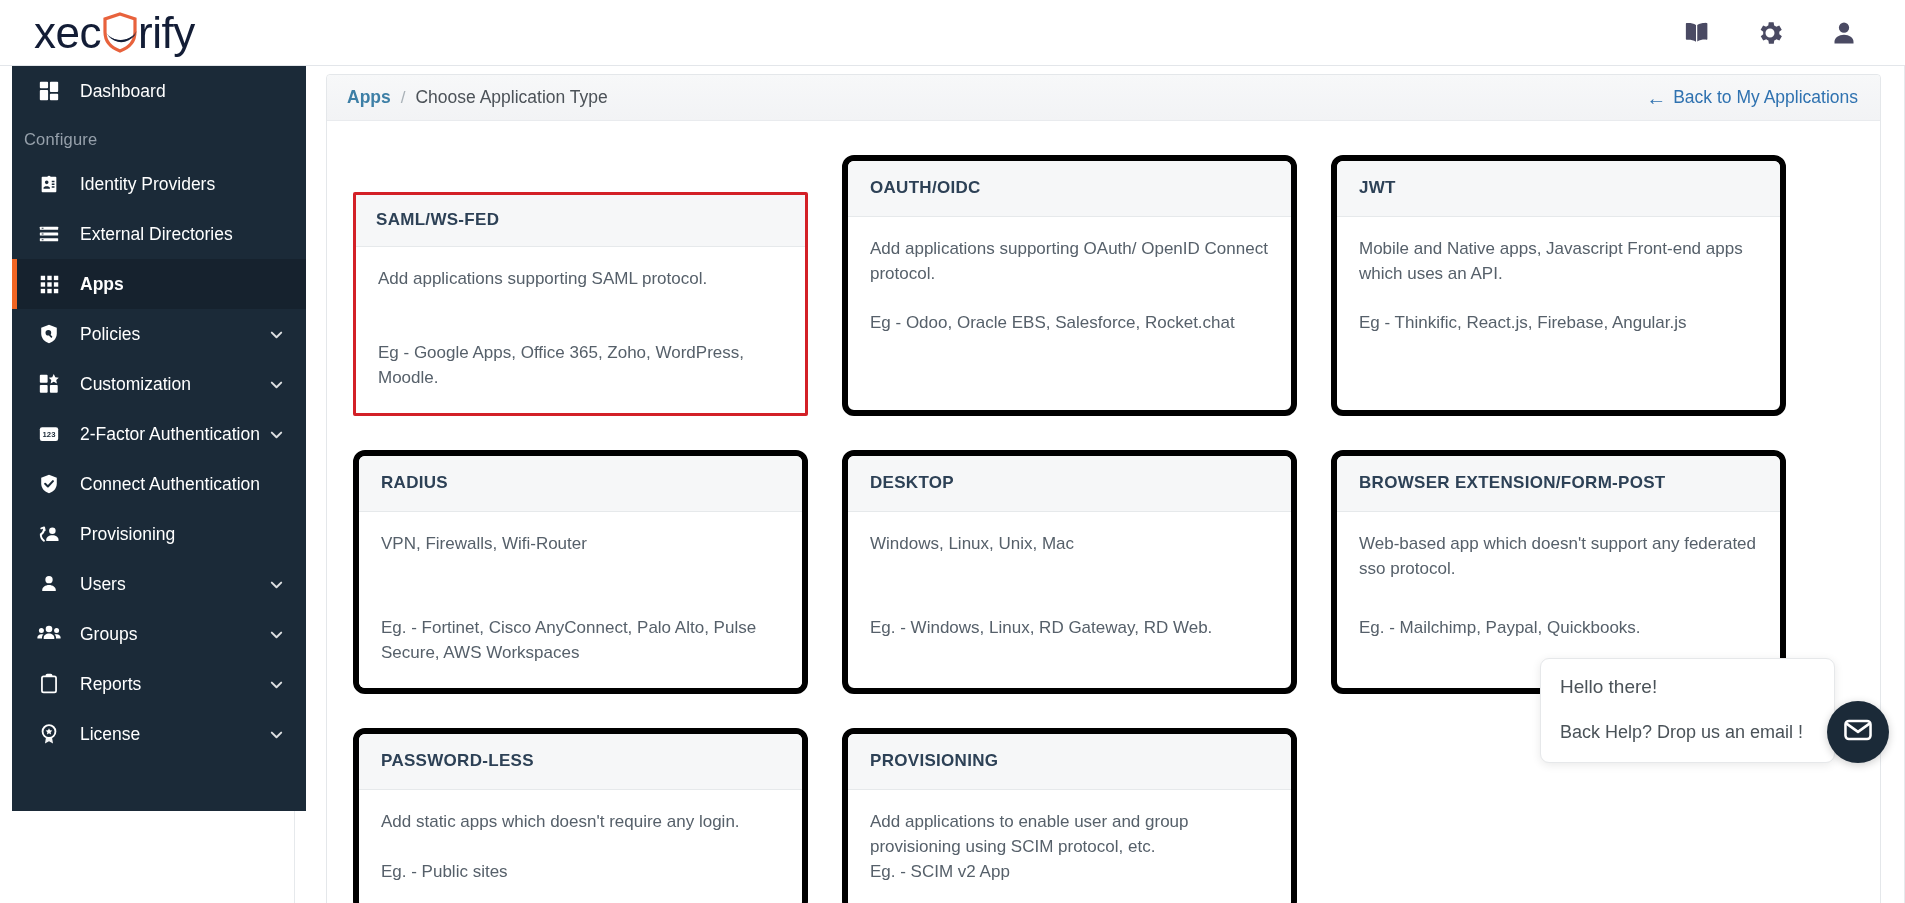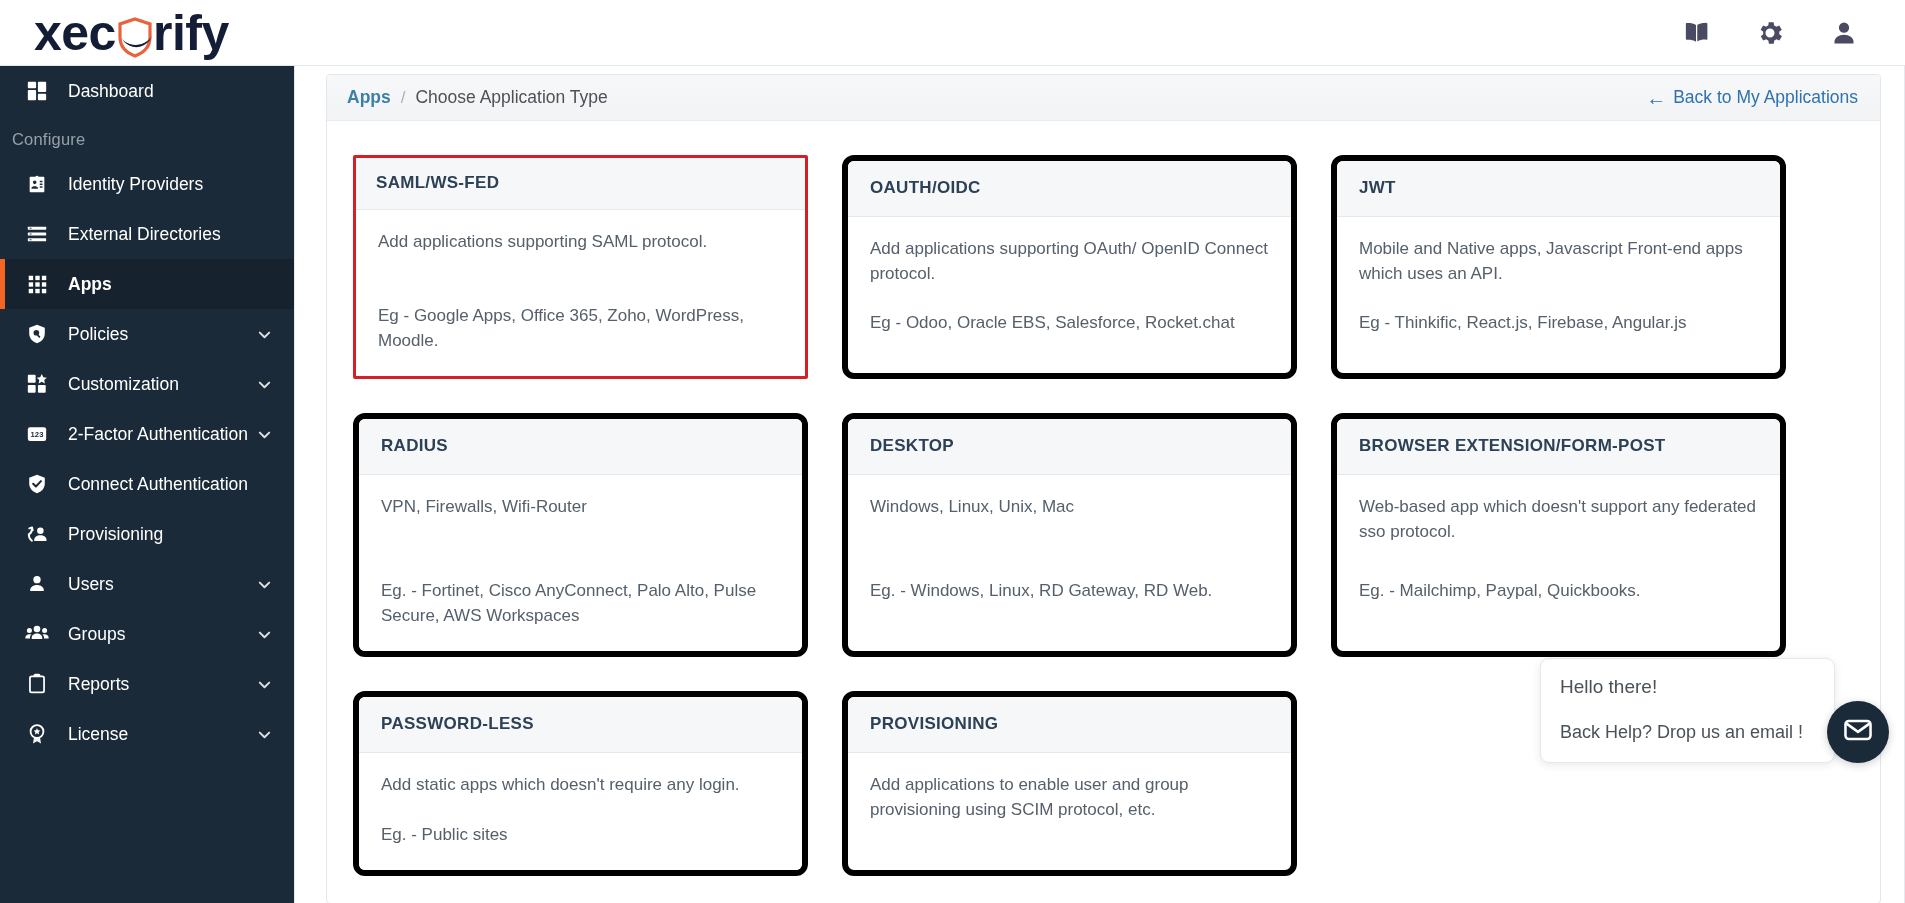--- a/index.html
+++ b/index.html
@@ -19,43 +19,43 @@
     display: flex; align-items: center;
     z-index: 40;
   }
   .brand {
     width: 294px; height: 66px;
     display: flex; align-items: center;
     padding-left: 34px;
     flex: 0 0 294px;
   }
   .brand-text {
-    font-size: 50px; font-weight: 700;
+    font-size: 44px; font-weight: 400;
     color: #131d36; letter-spacing: -0.5px;
-    line-height: 1; display: flex; align-items: flex-end;
+    line-height: 1; display: flex; align-items: flex-start;
   }
   .brand-mark {
     display: inline-block; width: 40px; height: 42px;
     position: relative; margin: 0 -2px 0 -1px;
     vertical-align: middle;
   }
   .topbar-spacer { flex: 1 1 auto; }
   .topbar-icons {
     display: flex; align-items: center; gap: 44px;
     padding-right: 46px;
   }
   .topbar-icons .ticon {
     color: #4a4a63; display: flex; align-items: center;
     cursor: pointer;
   }
 
   
   .sidebar {
-    position: absolute; top: 66px; left: 0;
-    width: 294px; height: 837px;
+    position: absolute; top: 66px; left: 12px;
+    width: 294px; height: 745px;
     background: #1b2a38;
     overflow: hidden;
     z-index: 30;
   }
   .nav-item {
     position: relative;
     display: flex; align-items: center;
     height: 50px;
     padding: 0 22px 0 24px;
     color: #ffffff;
@@ -137,20 +137,21 @@
   .app-card {
     background: #ffffff;
     border: 6px solid #000000;
     border-radius: 12px;
     cursor: pointer;
     overflow: hidden;
   }
   .app-card.selected {
     border: 3px solid #d32027;
     border-radius: 2px;
+    margin-top: 37px;
   }
   .app-card .card-head {
     background: #f6f7f8;
     border-bottom: 1px solid #e6e9eb;
     padding: 17px 22px 18px 22px;
   }
   .app-card.selected .card-head { padding: 15px 20px 16px 20px; }
   .card-title {
     font-size: 17px; font-weight: 700;
     color: #2d4156; letter-spacing: .3px;
@@ -525,20 +526,21 @@
           <div class="card-eg">Eg. - Public sites</div>
         </div>
       </div>
 
       <div class="app-card row3">
         <div class="card-head">
           <div class="card-title">PROVISIONING</div>
         </div>
         <div class="card-body">
           <div class="card-desc">Add applications to enable user and group provisioning using SCIM protocol, etc.</div>
+          <div class="card-eg">Eg. - SCIM v2 App</div>
         </div>
       </div>
 
     </div>
   </div>
 </div>
 
 <div class="chat-rail"></div>
 
 <div class="chat-bubble">

